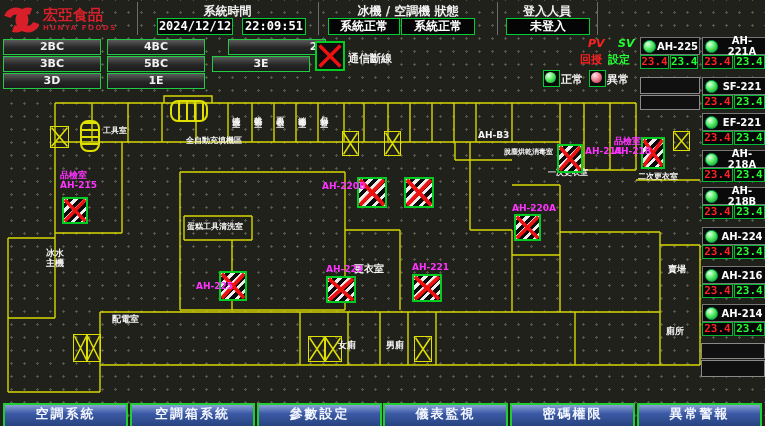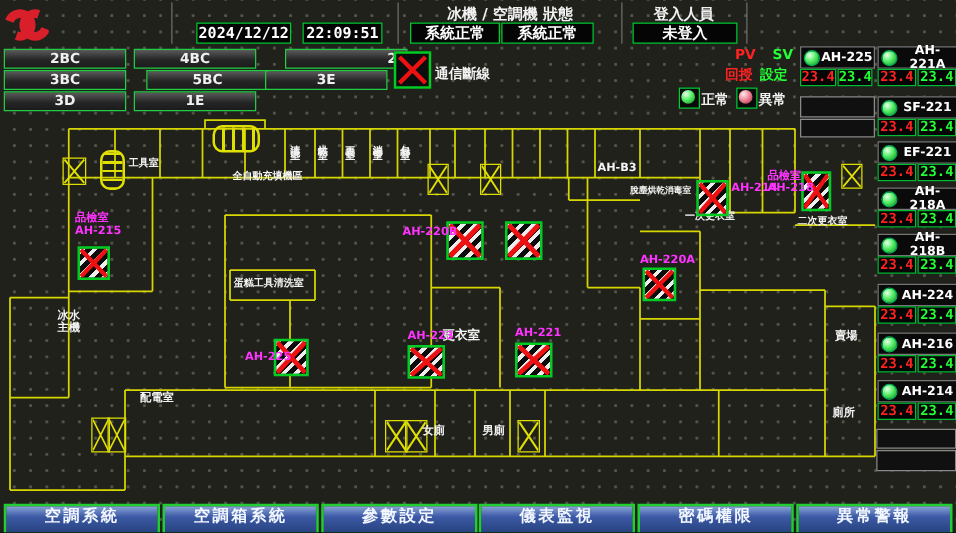--- a/index.html
+++ b/index.html
@@ -36,21 +36,21 @@
     position:absolute;top:403px;width:121px;height:21px;
     background:linear-gradient(#8ba3d6,#3c5aa6 40%,#27437f);
     border:2px solid #22cc33;color:#f2f6ff;font-size:13px;font-weight:bold;
     text-align:center;line-height:18px;cursor:pointer;letter-spacing:2px;
   }
   .ledbox{position:absolute;width:15px;height:15px;border:1px solid #00cc33;background:#0a0a0a;}
   .led{position:absolute;left:1px;top:1px;width:11px;height:11px;border-radius:50%;}
   .led.green{background:radial-gradient(circle at 35% 30%,#eaffea,#55ee66 45%,#0d8a22);}
   .led.red{background:radial-gradient(circle at 35% 30%,#ffe7ea,#ee8899 45%,#aa2233);}
   .legend-lbl{position:absolute;font-size:11px;font-weight:bold;color:#f2f2f2;}
-  .pvsv{position:absolute;font-size:11px;font-weight:bold;}
+  .pvsv{position:absolute;font-size:11px;font-weight:bold;font-style:italic;}
   .xicon{position:absolute;background:#0d0d0d;border:2px solid #00cc22;}
   .xicon svg,.equip svg,.shaft svg{position:absolute;left:0;top:0;width:100%;height:100%;}
   .equip{position:absolute;border:2px solid #00cc22;cursor:pointer;
     background:repeating-linear-gradient(135deg,#ededed 0 3px,#0c0c0c 3px 7px);}
   .elabel{position:absolute;font-size:9px;font-weight:bold;color:#ff33ff;
     white-space:pre-line;line-height:10px;z-index:4;}
   .plabel{position:absolute;color:#f4f4f4;font-weight:bold;white-space:pre-line;
     line-height:1.15;z-index:3;}
   .plabel.vert{writing-mode:vertical-rl;letter-spacing:1px;}
   .shaft{position:absolute;border:1px solid #e0e000;}
@@ -73,44 +73,49 @@
 
 <div class="screen">
 
   <div class="abs" style="left:3px;top:2px;width:132px;height:35px;display:flex;align-items:center;">
     <span style="display:inline-block;width:36px;height:34px;">
       <svg viewBox="0 0 36 34" style="width:100%;height:100%;">
         <circle cx="13" cy="17" r="9" fill="none" stroke="#d81f2a" stroke-width="7" stroke-dasharray="42 15" transform="rotate(200 13 17)"></circle>
         <circle cx="25" cy="17" r="9" fill="none" stroke="#d81f2a" stroke-width="7" stroke-dasharray="42 15" transform="rotate(20 25 17)"></circle>
       </svg>
     </span>
+    <span style="margin-left:4px;">
+      <div class="logo-title">宏亞食品</div>
+      <div class="logo-sub">HUNYA FOODS</div>
+    </span>
   </div>
 
   <div class="sep" style="left:137px;"></div>
   <div class="sep" style="left:318px;"></div>
   <div class="sep" style="left:497px;"></div>
   <div class="sep" style="left:597px;"></div>
 
+  <div class="hlabel" style="left:140px;top:3px;width:175px;">系統時間</div>
   <div class="fld" style="left:157px;top:18px;width:74px;height:15px;">2024/12/12</div>
   <div class="fld" style="left:242px;top:18px;width:62px;height:15px;">22:09:51</div>
 
   <div class="hlabel" style="left:322px;top:3px;width:172px;">冰機 / 空調機 狀態</div>
   <div class="fld" style="left:328px;top:18px;width:70px;height:15px;font-family:inherit;">系統正常</div>
   <div class="fld" style="left:401px;top:18px;width:72px;height:15px;font-family:inherit;">系統正常</div>
 
   <div class="hlabel" style="left:503px;top:3px;width:88px;">登入人員</div>
   <div class="fld" style="left:506px;top:18px;width:82px;height:15px;font-family:inherit;">未登入</div>
 
 
   <div id="floorBtns">
       <div class="btn-dark" style="left: 3px; top: 39px;">2BC</div>
       <div class="btn-dark" style="left: 107px; top: 39px;">4BC</div>
       <div class="btn-dark" style="left: 228px; top: 39px; text-align: right;">2E</div>
       <div class="btn-dark" style="left: 3px; top: 56px;">3BC</div>
-      <div class="btn-dark" style="left: 107px; top: 56px; margin-left: 10px;">5BC</div>
+      <div class="btn-dark" style="left: 107px; top: 56px;">5BC</div>
       <div class="btn-dark" style="left: 212px; top: 56px;">3E</div>
       <div class="btn-dark" style="left: 3px; top: 73px;">3D</div>
       <div class="btn-dark" style="left: 107px; top: 73px;">1E</div>
     </div>
 
   <div class="xicon" style="left:315px;top:41px;width:26px;height:26px;">
     <svg viewBox="0 0 30 30" preserveAspectRatio="none">
         <path d="M3,3 L27,27 M27,3 L3,27" stroke="#ee1111" stroke-width="4" fill="none"></path>
       </svg>
   </div>

